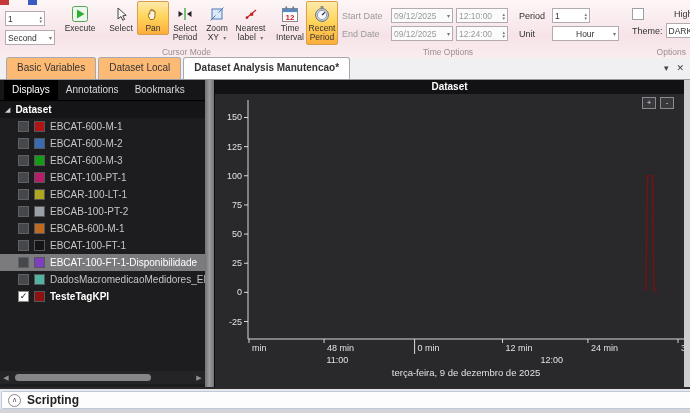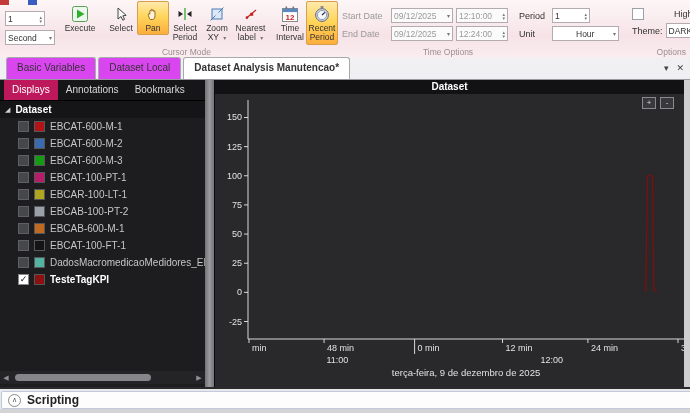--- a/index.html
+++ b/index.html
@@ -30,32 +30,32 @@
   .formcol{display:flex;flex-direction:column;gap:3px;margin:7px 3px 0 4px;justify-content:center;}
   .frow{display:flex;align-items:center;gap:3px;}
   .flabel{font-size:9px;color:#9a9a9a;width:46px;}
   .flabel.en{color:#333;width:26px;}
   .cb-light{width:10px;height:10px;background:#fff;border:1px solid #9aa0a8;display:inline-block;}
 
   
   .tabrow{position:absolute;left:0;top:58px;width:690px;height:22px;background:#f0eff1;
           border-bottom:1px solid #98989e;display:flex;align-items:flex-end;padding-left:6px;box-sizing:border-box;}
   .dtab{font-size:10px;padding:3px 10px 3px 10px;color:#333;border:1px solid #a8a8ae;border-bottom:none;
-        border-radius:3px 3px 0 0;background:#d946ef;margin-right:2px;height:15px;line-height:13px;}
+        border-radius:3px 3px 0 0;background:#fdba74;margin-right:2px;height:15px;line-height:13px;}
   .dtab.active{background:#fff;font-weight:bold;position:relative;z-index:2;}
   .tabrow-icons{position:absolute;right:6px;top:5px;display:flex;gap:8px;font-size:9px;color:#444;}
 
   
   .main{position:absolute;left:0;top:80px;width:690px;height:309px;display:flex;
         border-bottom:2px solid #2a2a2c;box-sizing:border-box;}
   
   .sidebar{width:205px;background:#1d1d1f;position:relative;overflow:hidden;flex:none;}
   .sb-tabs{height:20px;background:#161618;display:flex;align-items:stretch;padding-left:4px;border-bottom:1px solid #000;}
   .sb-tab{font-size:10px;color:#d8d8d8;padding:4px 8px 0 8px;}
-  .sb-tab.active{background:#be185d;color:#fff;}
+  .sb-tab.active{background:#000000;color:#fff;}
   .tree-root{height:17px;display:flex;align-items:center;gap:5px;padding-left:5px;color:#fff;
              font-size:10px;font-weight:bold;background:#151517;}
   .exp{font-size:7px;color:#cfcfcf;}
   .tree-row{height:17px;display:flex;align-items:center;gap:5px;padding-left:18px;font-size:10px;color:#c6c6c6;white-space:nowrap;}
   .tree-row.selected{background:#7b7b7d;color:#fff;}
   .tree-row.checked-row{color:#fff;font-weight:bold;}
   .cb{width:9px;height:9px;background:#45474b;border:1px solid #5e6065;flex:none;
       font-size:9px;line-height:9px;text-align:center;color:#111;}
   .cb.checked{background:#fff;border-color:#888;}
   .swatch{width:9px;height:9px;border:1px solid #55575b;flex:none;}
@@ -337,20 +337,25 @@
           </div>
           <div class="tree-row">
             <span class="cb glyph"></span>
             <span class="swatch" style="background: rgb(191, 106, 32);"></span>
             <span>EBCAB-600-M-1</span>
           </div>
           <div class="tree-row">
             <span class="cb glyph"></span>
             <span class="swatch" style="background: rgb(20, 20, 20);"></span>
             <span>EBCAT-100-FT-1</span>
+          </div>
+          <div class="tree-row selected">
+            <span class="cb glyph"></span>
+            <span class="swatch" style="background: rgb(125, 62, 192);"></span>
+            <span>EBCAT-100-FT-1-Disponibilidade</span>
           </div>
           <div class="tree-row">
             <span class="cb glyph"></span>
             <span class="swatch" style="background: rgb(84, 178, 161);"></span>
             <span>DadosMacromedicaoMedidores_EBDIMaracanauSa</span>
           </div>
           <div class="tree-row checked-row">
             <span class="cb glyph checked">✓</span>
             <span class="swatch" style="background: rgb(140, 18, 18);"></span>
             <span>TesteTagKPI</span>

